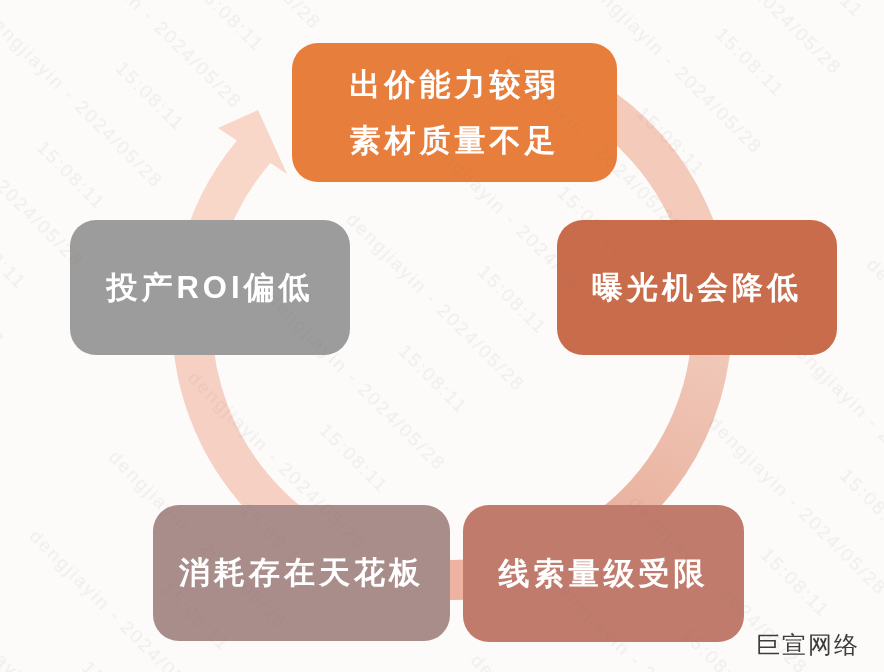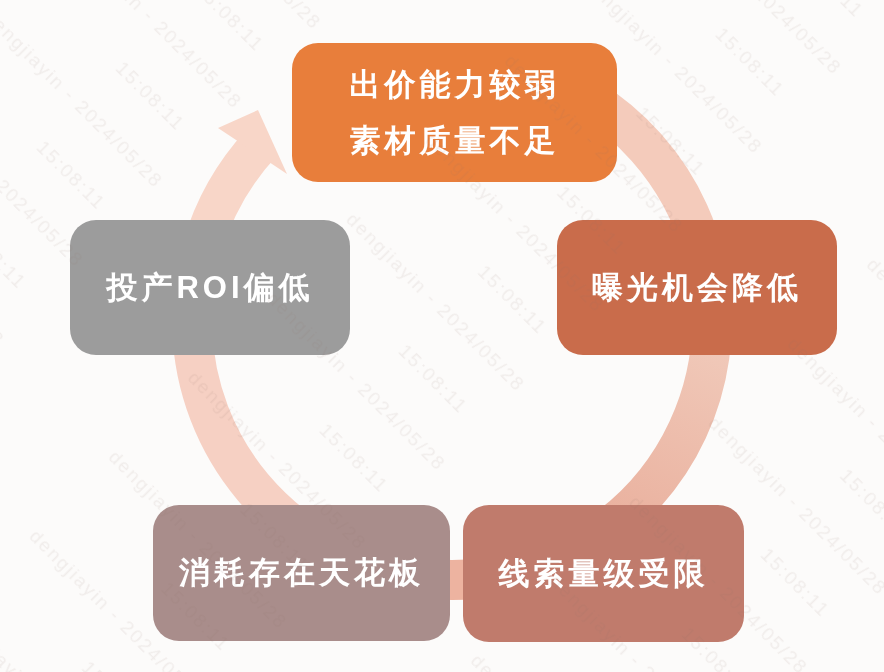--- a/index.html
+++ b/index.html
@@ -97,14 +97,15 @@
   <svg class="watermark-layer" viewBox="0 0 884 672">
     <defs>
       <pattern id="wmpat" width="400" height="112" patternUnits="userSpaceOnUse" patternTransform="rotate(45)">
         <text x="0" y="24" opacity="0.10" fill="#857065">dengjiayin - 2024/05/28</text>
         <text x="130" y="80" opacity="0.10" fill="#857065">15:08:11</text>
       </pattern>
     </defs>
     <rect x="-400" y="-400" width="1700" height="1500" fill="url(#wmpat)"></rect>
   </svg>
 
+  <div class="brand" style="color: rgb(61, 61, 61);">巨宣网络</div>
 
 </div>
 
 </body></html>

